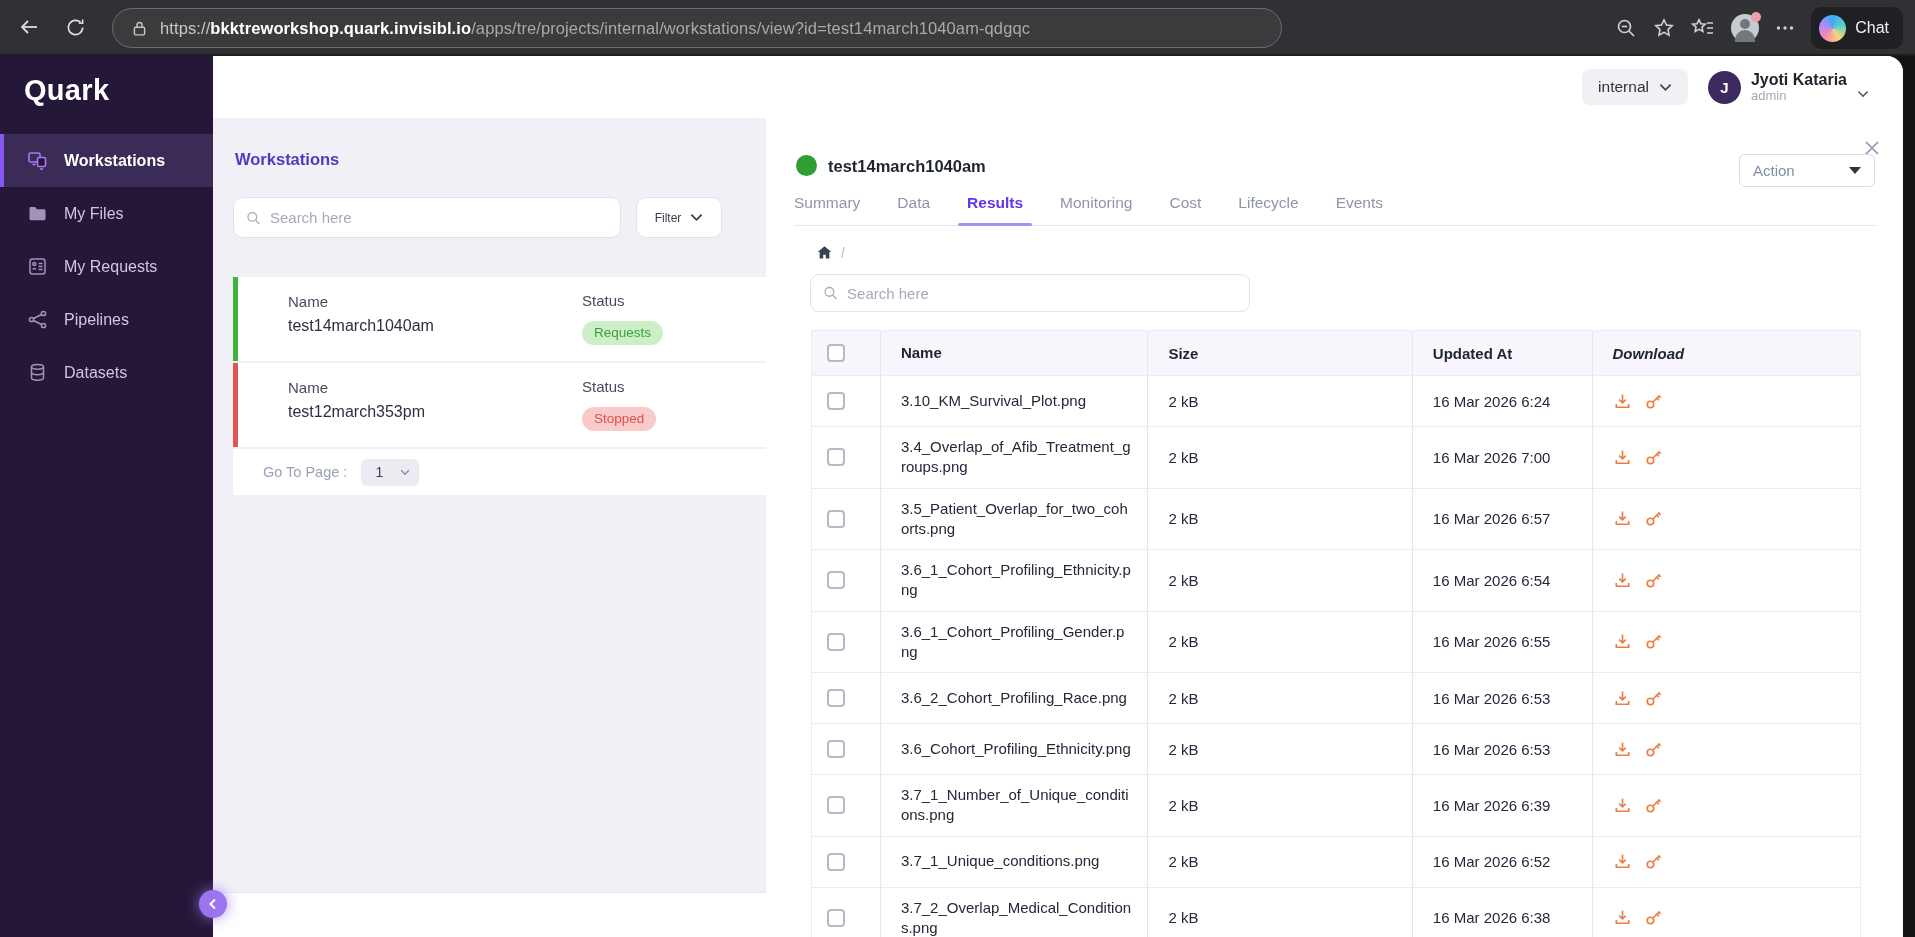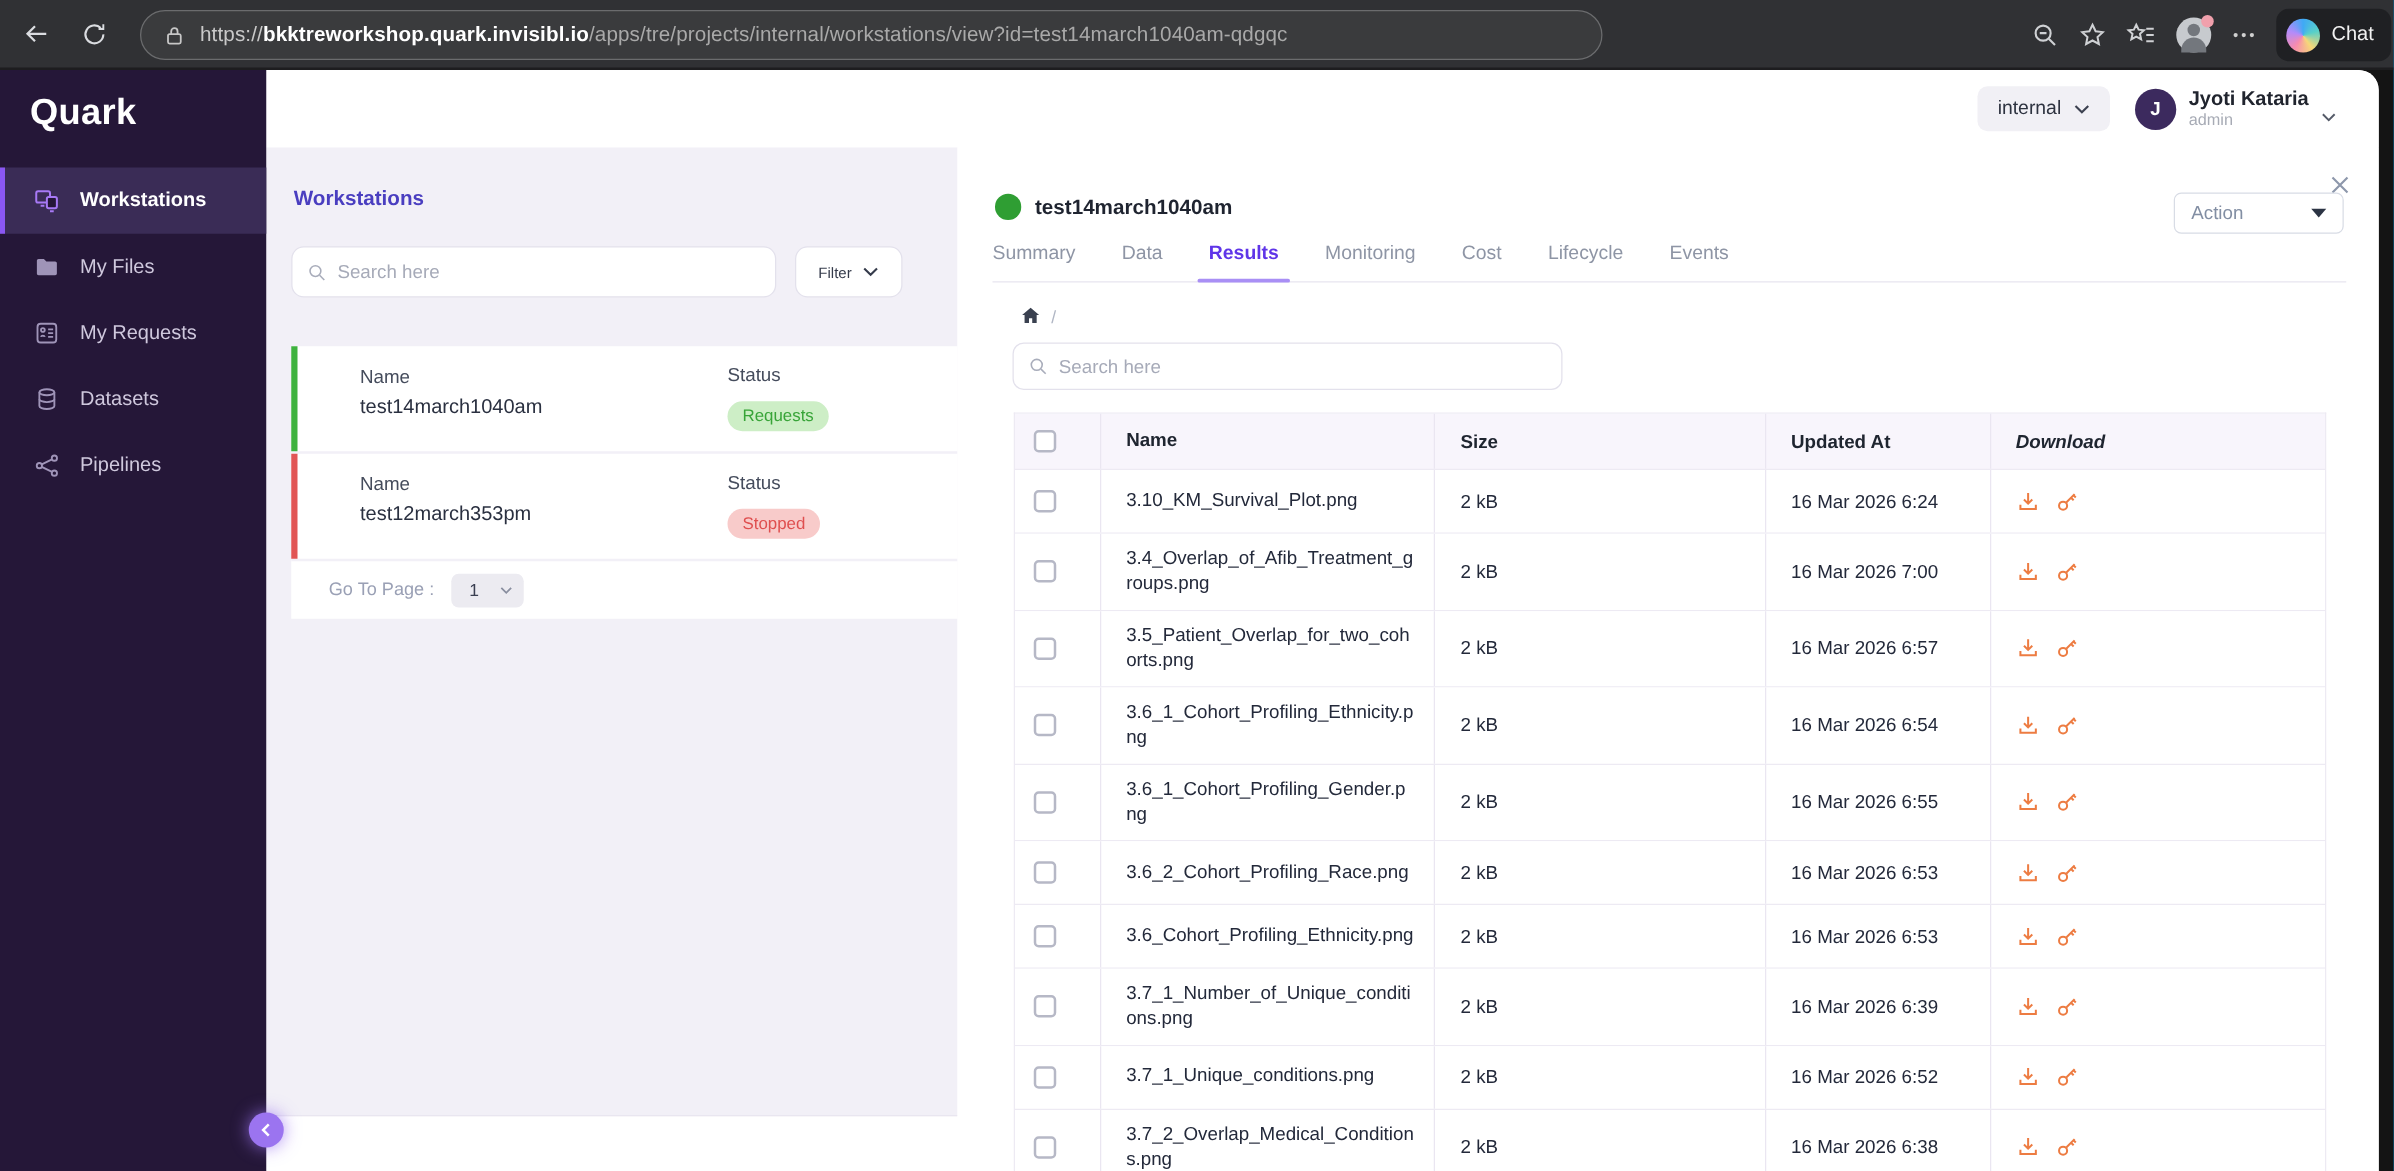--- a/index.html
+++ b/index.html
@@ -1,39 +1,39 @@
 <!DOCTYPE html>
 <html><head>
 <meta charset="utf-8">
 <style>
   * { margin:0; padding:0; box-sizing:border-box; }
   html,body { background:#000; }
   #page {
     position:relative; width:1915px; height:937px; overflow:hidden;
-    font-family:"Liberation Sans", sans-serif; background:#0ea5e9;
+    font-family:"Liberation Sans", sans-serif; background:#7f1d1d;
   }
 
   
   .chrome {
     position:absolute; left:0; top:0; width:1915px; height:56px;
     background:#303134; border-bottom:2px solid #1d1d1f;
     display:flex; align-items:center;
   }
   .chrome svg { display:block; }
   .nav-btn { width:34px; height:34px; display:flex; align-items:center; justify-content:center; margin-left:12px; border-radius:50%; }
   .url-pill {
     position:absolute; left:112px; top:8px; width:1170px; height:40px;
     background:#3a3b3d; border:1px solid #6b6c6e; border-radius:21px;
     display:flex; align-items:center; padding:0 18px; overflow:hidden; white-space:nowrap;
   }
   .url-text { font-size:16.5px; margin-left:12px; letter-spacing:.1px; }
   .url-scheme { color:#c9c9c9; }
   .url-host { color:#ffffff; font-weight:700; }
   .url-path { color:#a9a9a9; }
-  .chrome-right { position:absolute; right:0; top:0; height:56px; display:flex; align-items:center; gap:16px;text-align:center; }
+  .chrome-right { position:absolute; right:10px; top:0; height:56px; display:flex; align-items:center; gap:16px;text-align:center; }
   .chrome-avatar { position:relative; width:28px; height:28px; border-radius:50%; background:#c7cace; overflow:visible; }
   .chrome-avatar .head { position:absolute; left:9px; top:5px; width:10px; height:10px; border-radius:50%; background:#73777d; }
   .chrome-avatar .body { position:absolute; left:4px; top:16px; width:20px; height:12px; border-radius:10px 10px 0 0; background:#73777d; }
   .chrome-avatar .dot { position:absolute; right:-2px; top:-2px; width:10px; height:10px; border-radius:50%; background:#f0a0ac; }
   .chat-btn {
     height:42px; padding:0 14px 0 8px; background:#1f2023; border-radius:10px;
     display:flex; align-items:center; gap:9px; margin-right:2px;
   }
   .copilot-logo {
     width:27px; height:27px; border-radius:50%;
@@ -518,34 +518,34 @@
             <span class="ico"><svg width="21" height="21" viewBox="0 0 21 21" fill="none" stroke="currentColor" stroke-width="1.5">
                 <rect x="3" y="3" width="15" height="15" rx="2.5"></rect>
                 <circle cx="7.3" cy="8" r="1.5"></circle>
                 <path d="M5.8 13.5c.3-1.3 2.7-1.3 3 0"></path>
                 <path d="M11.5 7.5h4M11.5 10.5h4M11.5 13.5h4"></path>
               </svg></span>
             <span class="lbl">My Requests</span>
           </div>
           <div class="nav-item">
             <span class="ico"><svg width="21" height="21" viewBox="0 0 21 21" fill="none" stroke="currentColor" stroke-width="1.5">
-                <ellipse cx="10.5" cy="4.8" rx="6" ry="2.4"></ellipse>
-                <path d="M4.5 4.8v11c0 1.3 2.7 2.4 6 2.4s6-1.1 6-2.4v-11"></path>
-                <path d="M4.5 10.3c0 1.3 2.7 2.4 6 2.4s6-1.1 6-2.4"></path>
-              </svg></span>
-            <span class="lbl">Datasets</span>
-          </div>
-          <div class="nav-item">
-            <span class="ico"><svg width="21" height="21" viewBox="0 0 21 21" fill="none" stroke="currentColor" stroke-width="1.5">
                 <circle cx="4.5" cy="10.5" r="2.1"></circle>
                 <circle cx="16.5" cy="4.5" r="2.1"></circle>
                 <circle cx="16.5" cy="16.5" r="2.1"></circle>
                 <path d="M6.4 9.5l8.2-4M6.4 11.5l8.2 4"></path>
               </svg></span>
             <span class="lbl">Pipelines</span>
+          </div>
+          <div class="nav-item">
+            <span class="ico"><svg width="21" height="21" viewBox="0 0 21 21" fill="none" stroke="currentColor" stroke-width="1.5">
+                <ellipse cx="10.5" cy="4.8" rx="6" ry="2.4"></ellipse>
+                <path d="M4.5 4.8v11c0 1.3 2.7 2.4 6 2.4s6-1.1 6-2.4v-11"></path>
+                <path d="M4.5 10.3c0 1.3 2.7 2.4 6 2.4s6-1.1 6-2.4"></path>
+              </svg></span>
+            <span class="lbl">Datasets</span>
           </div>
         </div>
       <div class="collapse-btn">
         <svg width="12" height="12" viewBox="0 0 12 12" fill="none" stroke="#fff" stroke-width="2">
             <path d="M8 1.5L3.5 6 8 10.5"></path>
           </svg>
       </div>
     </div>
   </div>
 </div>

